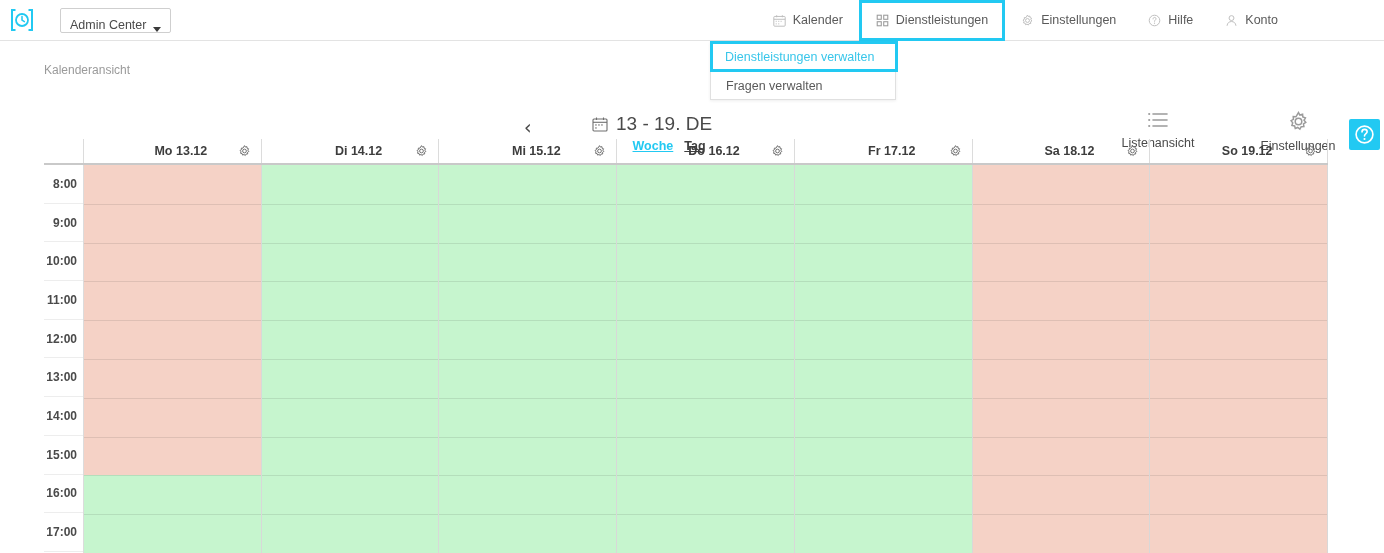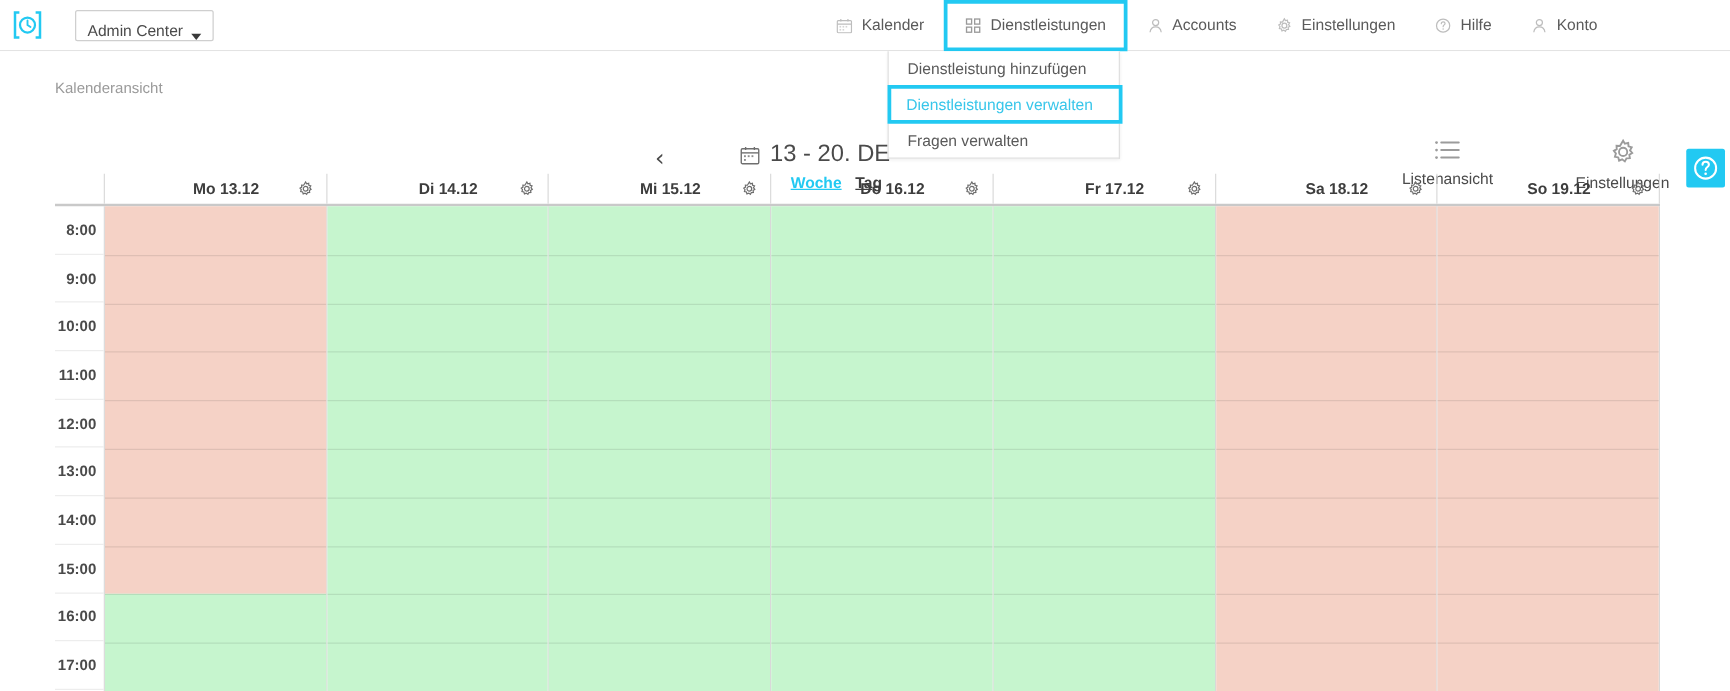--- a/index.html
+++ b/index.html
@@ -271,29 +271,20 @@
         <svg width="13" height="13" viewBox="0 0 16 16" fill="none" stroke="#9a9a9a" stroke-width="1.3">
             <rect x="1.5" y="1.5" width="5" height="5"></rect>
             <rect x="9.5" y="1.5" width="5" height="5"></rect>
             <rect x="1.5" y="9.5" width="5" height="5"></rect>
             <rect x="9.5" y="9.5" width="5" height="5"></rect>
           </svg>
       </span>
       <span>Dienstleistungen</span>
     </div>
 
-    <div class="nav-item">
-      <span class="nav-icon">
-        <svg width="13" height="13" viewBox="0 0 16 16" fill="none" stroke="#bdbdbd" stroke-width="1.2">
-            <circle cx="8" cy="5" r="3"></circle>
-            <path d="M2.5 14.5 C3 10.8 5.2 9.3 8 9.3 C10.8 9.3 13 10.8 13.5 14.5"></path>
-          </svg>
-      </span>
-      <span>Accounts</span>
-    </div>
 
     <div class="nav-item">
       <span class="nav-icon">
         <svg width="13" height="13" viewBox="0 0 16 16" fill="none" stroke="#bdbdbd" stroke-width="1.2">
             <circle cx="8" cy="8" r="2.4"></circle>
             <path d="M8 1.3 L9 3.1 L11 2.6 L11.2 4.6 L13.1 5.2 L12.1 7 L13.4 8.6 L11.7 9.7 L12 11.7 L10 11.8 L9 13.6 L7.4 12.4 L5.6 13.2 L5.1 11.3 L3.1 10.9 L3.7 9 L2.5 7.4 L4.2 6.4 L4.1 4.4 L6.1 4.5 Z"></path>
           </svg>
       </span>
       <span>Einstellungen</span>
     </div>
@@ -338,21 +329,21 @@
             <path d="M1 6.3 H15" stroke="#6f6f6f" stroke-width="1.1"></path>
             <path d="M4.5 1.6 V4 M11.5 1.6 V4" stroke="#6f6f6f" stroke-width="1.1"></path>
             <g fill="#8d8d8d">
               <rect x="3.2" y="8.2" width="1.5" height="1.5"></rect>
               <rect x="6.2" y="8.2" width="1.5" height="1.5"></rect>
               <rect x="9.2" y="8.2" width="1.5" height="1.5"></rect>
               <rect x="3.2" y="11.2" width="1.5" height="1.5"></rect>
             </g>
           </svg>
       </span>
-      <span>13 - 20. DE</span>
+      <span>13 - 19. DE</span>
     </div>
     <div class="range-links">
       <span class="rl-active">Woche</span>
       <span class="rl-plain">Tag</span>
     </div>
   </div>
 
   <div class="right-tools">
     <div class="tool">
       <span class="tool-ico">
@@ -381,23 +372,20 @@
   <div class="help-btn">
     <svg width="21" height="21" viewBox="0 0 16 16" fill="none" stroke="#ffffff" stroke-width="1.25">
       <circle cx="8" cy="8" r="6.4"></circle>
       <path d="M6.1 6 C6.1 4.85 7 4.1 8.1 4.1 C9.25 4.1 10 4.9 10 5.9 C10 7.35 8 7.3 8 9.1" stroke-linecap="round"></path>
       <circle cx="8" cy="11.4" r="0.8" fill="#ffffff" stroke="none"></circle>
     </svg>
   </div>
 </div>
 
 <div class="dropdown">
-  <div class="dd-item">
-    <span>Dienstleistung hinzufügen</span>
-  </div>
   <div class="dd-item highlight">
     <span>Dienstleistungen verwalten</span>
   </div>
   <div class="dd-item">
     <span>Fragen verwalten</span>
   </div>
 </div>
 
 <div class="cal">
 

